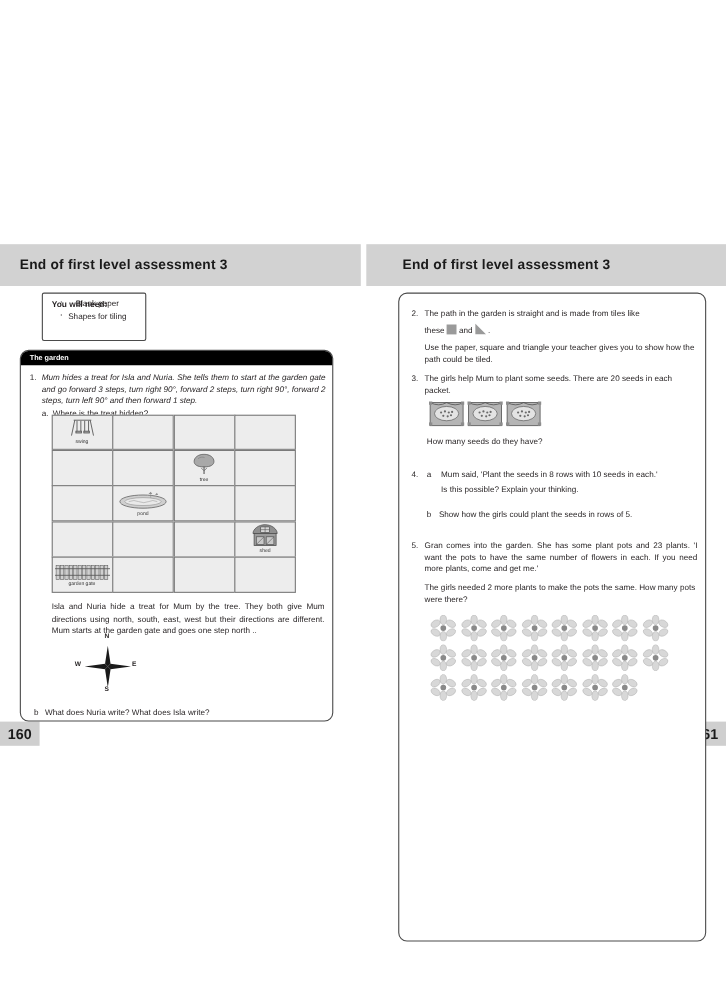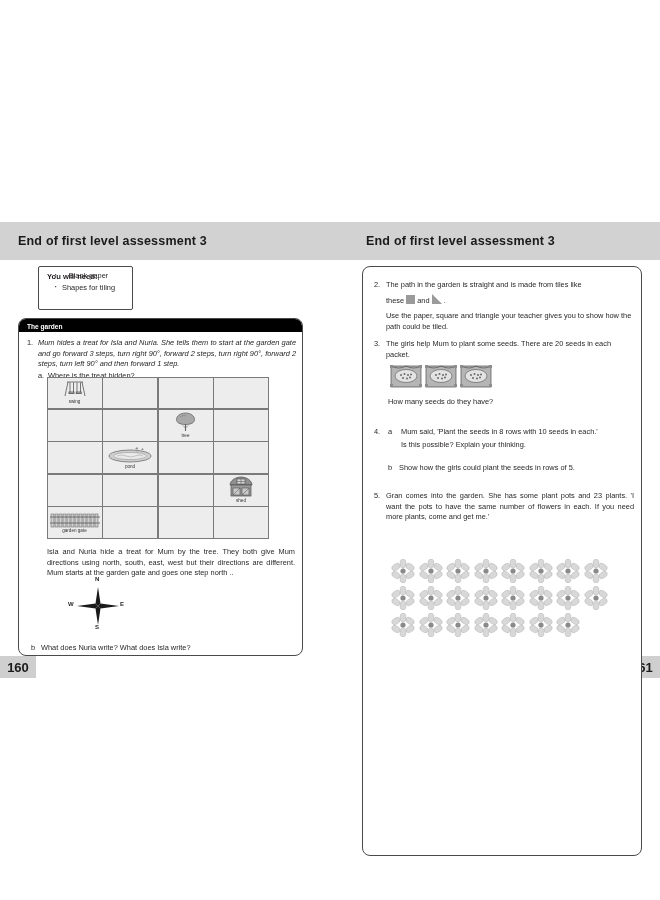--- a/index.html
+++ b/index.html
@@ -4,21 +4,21 @@
 <style>
   html,body{margin:0;padding:0;}
   body{
     width:660px;height:900px;background:#ffffff;
     font-family:"Liberation Sans", sans-serif;
     color:#231f20;overflow:hidden;position:relative;
   }
   .spread{position:absolute;left:0;top:222px;width:660px;height:470px;}
 
   
-  .hdr{position:absolute;top:0;height:38px;background:#d2d2d2;padding-left:10px;}
+  .hdr{position:absolute;top:0;height:38px;background:#d2d2d2;}
   .hdr.left{left:0;width:328px;}
   .hdr.right{left:333px;width:327px;}
   .hdr-title{
     position:absolute;top:50%;transform:translateY(-50%);
     font-size:12.5px;font-weight:bold;letter-spacing:.2px;color:#1a1a1a;
     white-space:nowrap;
   }
   .hdr.left .hdr-title{left:18px;}
   .hdr.right .hdr-title{left:33px;}
 
@@ -323,20 +323,21 @@
     <div class="qnum" style="left:11px;top:160px;">4.</div>
     <div class="qnum" style="left:25px;top:160px;">a</div>
     <div class="qtxt" style="left:38px;top:160px;width:238px;">Mum said, 'Plant the seeds in 8 rows with 10 seeds in each.'</div>
     <div class="qtxt" style="left:38px;top:173px;width:238px;">Is this possible? Explain your thinking.</div>
 
     <div class="qnum" style="left:25px;top:196px;">b</div>
     <div class="qtxt" style="left:36px;top:196px;width:240px;">Show how the girls could plant the seeds in rows of 5.</div>
 
     <div class="qnum" style="left:11px;top:224px;">5.</div>
     <div class="qtxt" style="left:23px;top:224px;width:248px;text-align:justify;">Gran comes into the garden. She has some plant pots and 23 plants. 'I want the pots to have the same number of flowers in each. If you need more plants, come and get me.'</div>
+    <div class="qtxt" style="left:23px;top:262px;width:248px;">The girls needed 2 more plants to make the pots the same. How many pots were there?</div>
 
     <div id="flowers" style="top:292px;">
       <div class="frow">
         <span>
             <svg width="24" height="24" viewBox="0 0 24 24">
               <g fill="#d8d8d8" stroke="#aaa" stroke-width="0.4">
                 <ellipse cx="12" cy="4.5" rx="3" ry="4.5"></ellipse>
                 <ellipse cx="19" cy="8" rx="4.5" ry="3" transform="rotate(30 19 8)"></ellipse>
                 <ellipse cx="19" cy="16" rx="4.5" ry="3" transform="rotate(-30 19 16)"></ellipse>
                 <ellipse cx="12" cy="19.5" rx="3" ry="4.5"></ellipse>

